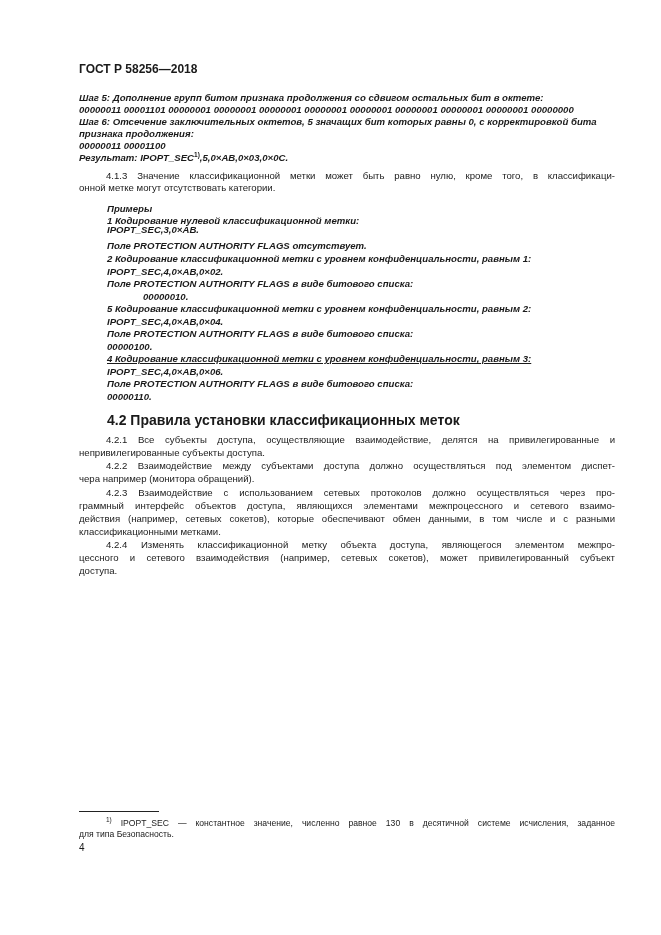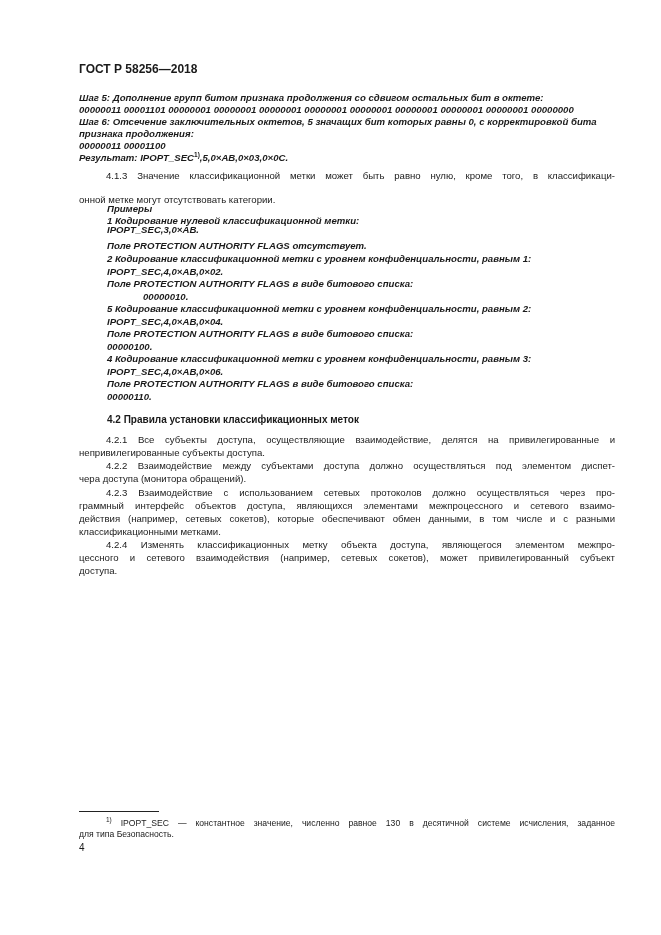--- a/index.html
+++ b/index.html
@@ -20,53 +20,53 @@
 <div class="hdr">ГОСТ Р 58256—2018</div>
 
 <div class="line it" style="left:79px;top:92px;">Шаг 5: Дополнение групп битом признака продолжения со сдвигом остальных бит в октете:</div>
 <div class="line it" style="left:79px;top:104px;">00000011 00001101 00000001 00000001 00000001 00000001 00000001 00000001 00000001 00000001 00000000</div>
 <div class="line it" style="left:79px;top:116px;">Шаг 6: Отсечение заключительных октетов, 5 значащих бит которых равны 0, с корректировкой бита</div>
 <div class="line it" style="left:79px;top:128px;">признака продолжения:</div>
 <div class="line it" style="left:79px;top:140px;">00000011 00001100</div>
 <div class="line it" style="left:79px;top:152px;"><span>Результат: IPOPT_SEC</span><sup>1)</sup><span>,5,0×AB,0×03,0×0C.</span></div>
 
 <div class="line j" style="left:79px;top:170px;width:536px;text-indent:27px;">4.1.3 Значение классификационной метки может быть равно нулю, кроме того, в классификаци-</div>
-<div class="line" style="left:79px;top:194px;text-align:center;">онной метке могут отсутствовать категории.</div>
+<div class="line" style="left:79px;top:182px;text-align:center;">онной метке могут отсутствовать категории.</div>
 
 <div class="line it" style="left:107px;top:203px;">Примеры</div>
 <div class="line it" style="left:107px;top:215px;">1  Кодирование нулевой классификационной метки:</div>
 <div class="line it" style="left:107px;top:224px;">IPOPT_SEC,3,0×AB.</div>
 <div class="line it" style="left:107px;top:240px;">Поле PROTECTION AUTHORITY FLAGS отсутствует.</div>
 <div class="line it" style="left:107px;top:253px;">2  Кодирование классификационной метки с уровнем конфиденциальности, равным 1:</div>
 <div class="line it" style="left:107px;top:266px;">IPOPT_SEC,4,0×AB,0×02.</div>
 <div class="line it" style="left:107px;top:278px;">Поле PROTECTION AUTHORITY FLAGS в виде битового списка:</div>
 <div class="line it" style="left:107px;top:291px;margin-left:36px;">00000010.</div>
 <div class="line it" style="left:107px;top:303px;">5  Кодирование классификационной метки с уровнем конфиденциальности, равным 2:</div>
 <div class="line it" style="left:107px;top:316px;">IPOPT_SEC,4,0×AB,0×04.</div>
 <div class="line it" style="left:107px;top:328px;">Поле PROTECTION AUTHORITY FLAGS в виде битового списка:</div>
 <div class="line it" style="left:107px;top:341px;">00000100.</div>
-<div class="line it" style="left:107px;top:353px;">4  Кодирование классификационной метки с уровнем конфиденциальности, равным 3:</div>
+<div class="line it" style="left:107px;top:353px;text-decoration:underline;">4  Кодирование классификационной метки с уровнем конфиденциальности, равным 3:</div>
 <div class="line it" style="left:107px;top:366px;">IPOPT_SEC,4,0×AB,0×06.</div>
 <div class="line it" style="left:107px;top:378px;">Поле PROTECTION AUTHORITY FLAGS в виде битового списка:</div>
 <div class="line it" style="left:107px;top:391px;">00000110.</div>
 
-<div class="line" style="left:107px;top:414px;font-weight:bold;font-size:10px;">4.2  Правила установки классификационных меток</div>
+<div class="line" style="left:107px;top:414px;font-weight:bold;font-size:14px;">4.2  Правила установки классификационных меток</div>
 
 <div class="line j" style="left:79px;top:434px;width:536px;text-indent:27px;">4.2.1 Все субъекты доступа, осуществляющие взаимодействие, делятся на привилегированные и</div>
 <div class="line" style="left:79px;top:447px;">непривилегированные субъекты доступа.</div>
 
 <div class="line j" style="left:79px;top:460px;width:536px;text-indent:27px;">4.2.2 Взаимодействие между субъектами доступа должно осуществляться под элементом диспет-</div>
-<div class="line" style="left:79px;top:473px;">чера доступа (монитора обращений).</div>
+<div class="line" style="left:79px;top:473px;">чера например (монитора обращений).</div>
 
 <div class="line j" style="left:79px;top:487px;width:536px;text-indent:27px;">4.2.3 Взаимодействие с использованием сетевых протоколов должно осуществляться через про-</div>
 <div class="line j" style="left:79px;top:500px;width:536px;">граммный интерфейс объектов доступа, являющихся элементами межпроцессного и сетевого взаимо-</div>
 <div class="line j" style="left:79px;top:513px;width:536px;">действия (например, сетевых сокетов), которые обеспечивают обмен данными, в том числе и с разными</div>
 <div class="line" style="left:79px;top:526px;">классификационными метками.</div>
 
-<div class="line j" style="left:79px;top:539px;width:536px;text-indent:27px;">4.2.4 Изменять классификационных метку объекта доступа, являющегося элементом межпро-</div>
+<div class="line j" style="left:79px;top:539px;width:536px;text-indent:27px;">4.2.4 Изменять классификационной метку объекта доступа, являющегося элементом межпро-</div>
 <div class="line j" style="left:79px;top:552px;width:536px;">цессного и сетевого взаимодействия (например, сетевых сокетов), может привилегированный субъект</div>
 <div class="line" style="left:79px;top:565px;">доступа.</div>
 
 <div class="fn-rule"></div>
 <div class="line fn j" style="left:79px;top:817px;width:536px;text-indent:27px;"><sup>1)</sup><span> IPOPT_SEC — константное значение, численно равное 130 в десятичной системе исчисления, заданное</span></div>
 <div class="line fn" style="left:79px;top:828px;">для типа Безопасность.</div>
 
 <div class="page-num">4</div>
 
 </body></html>

